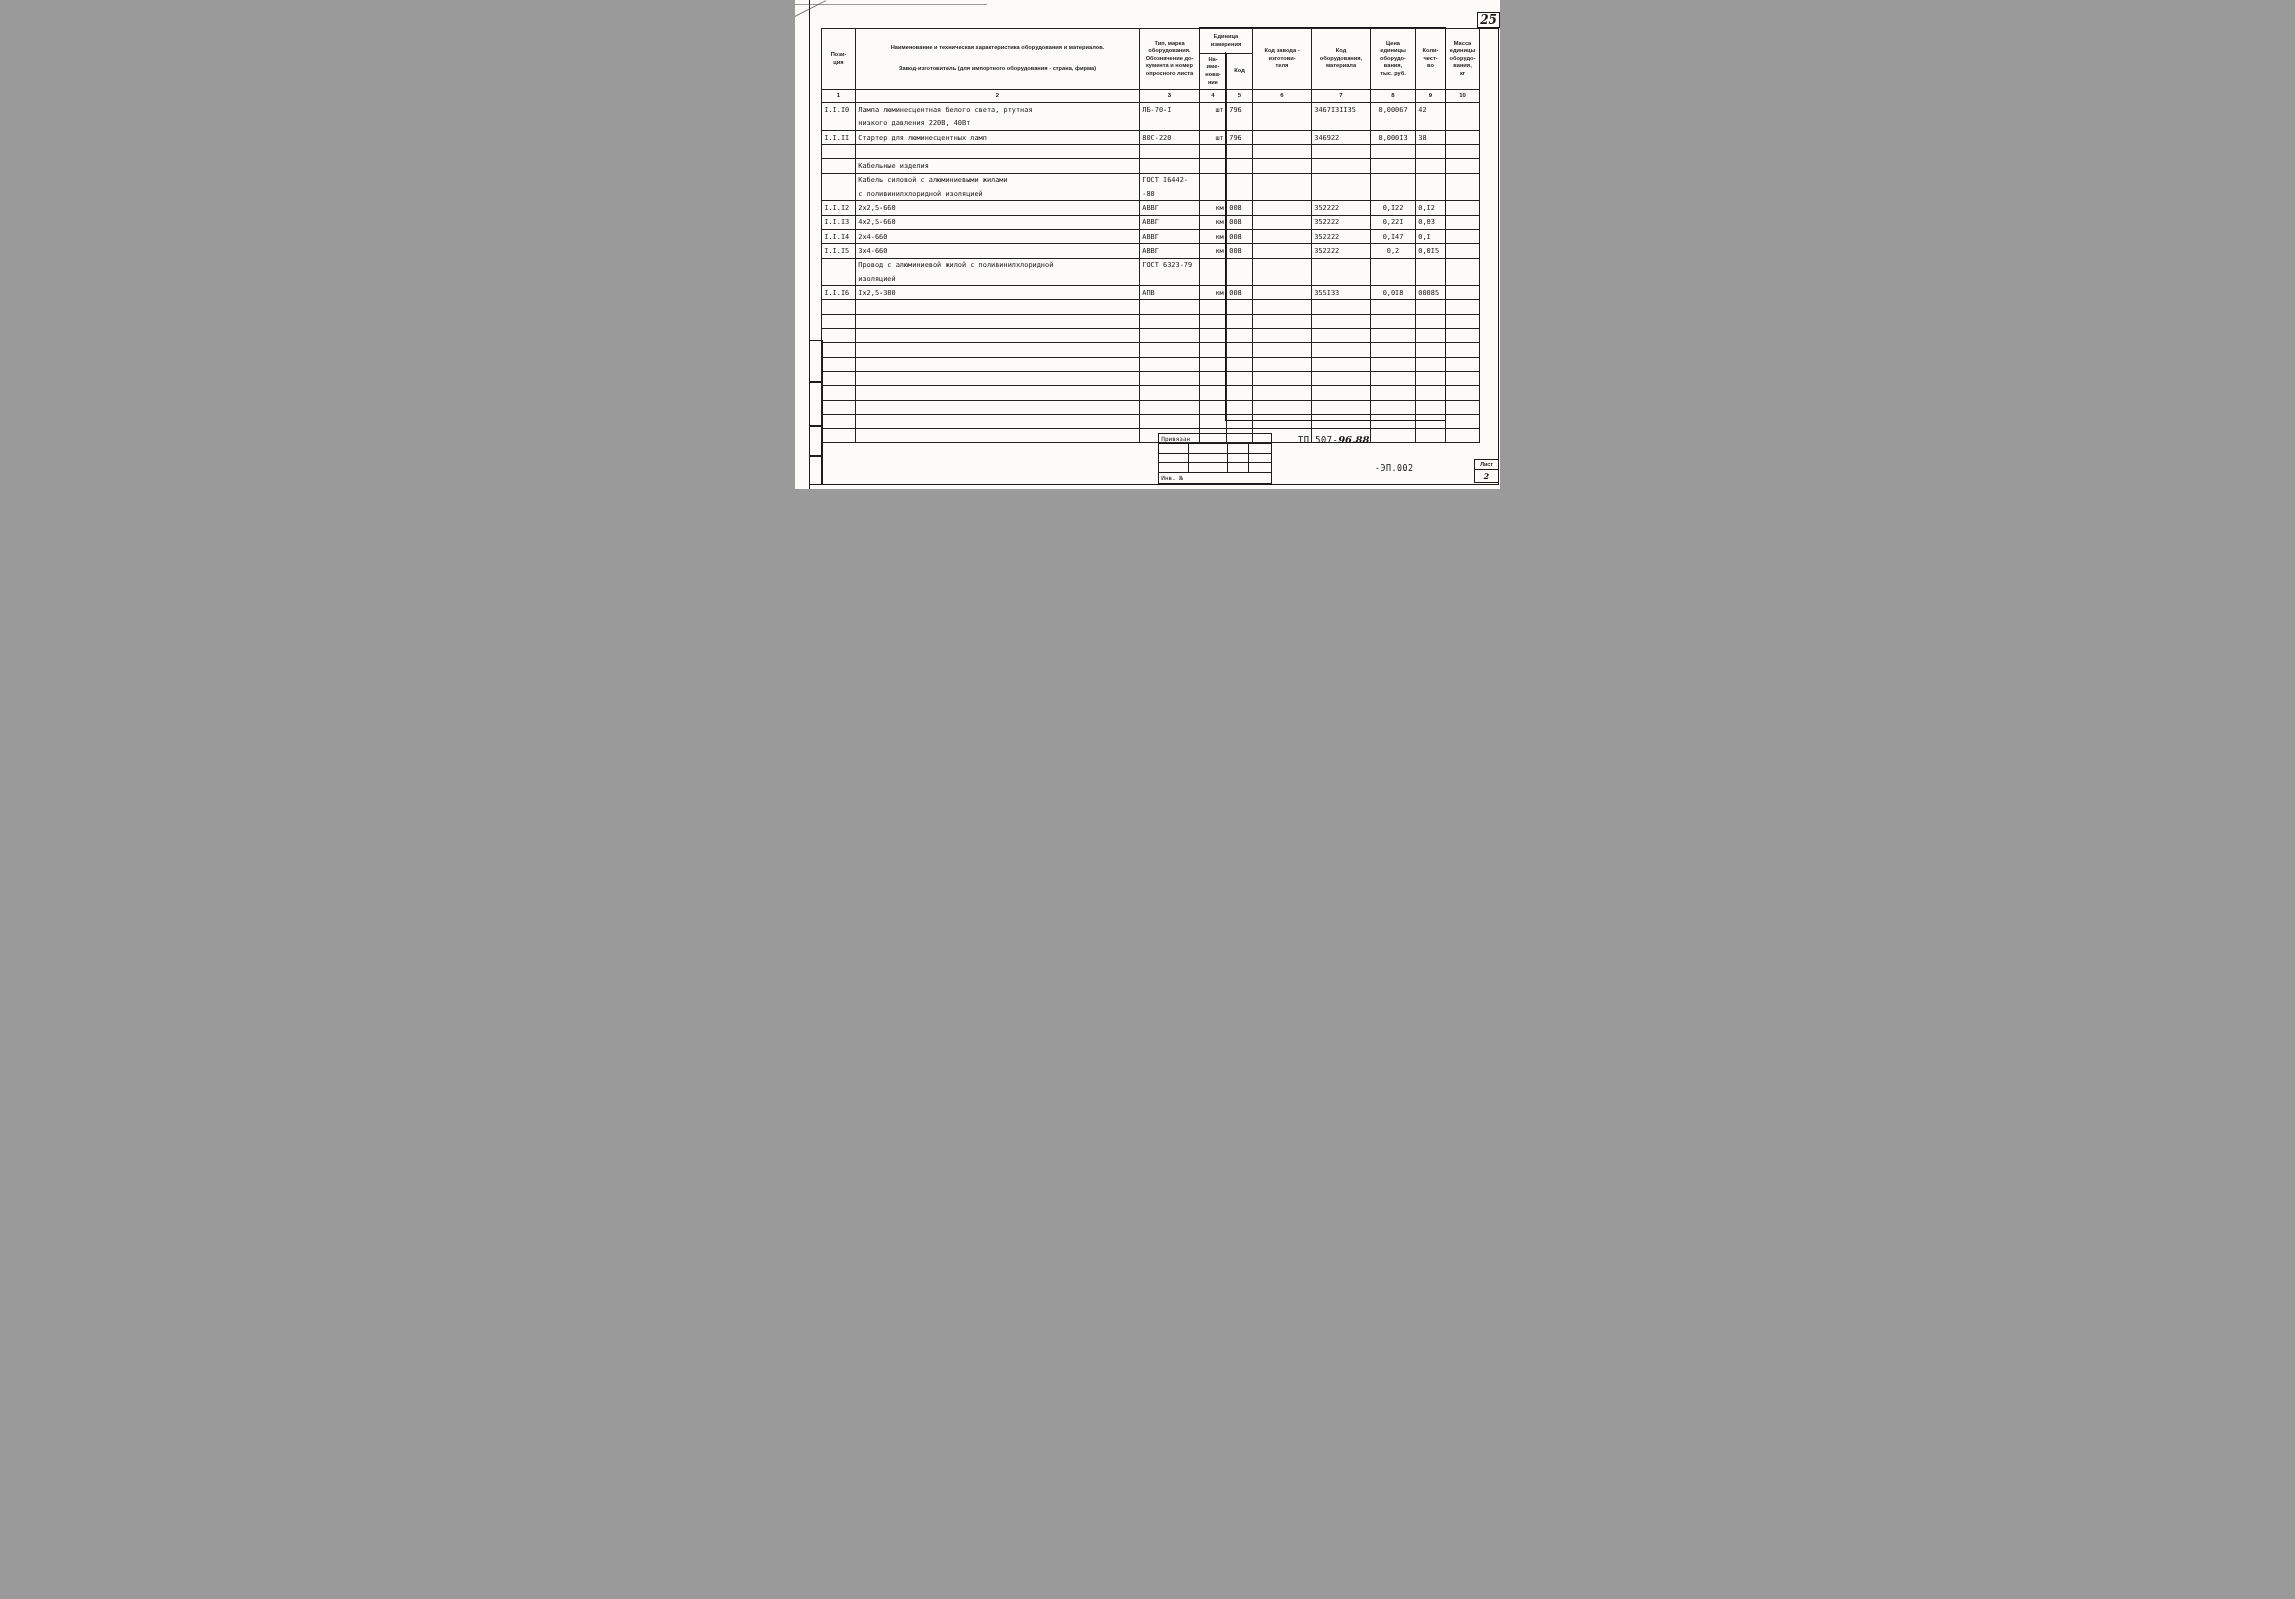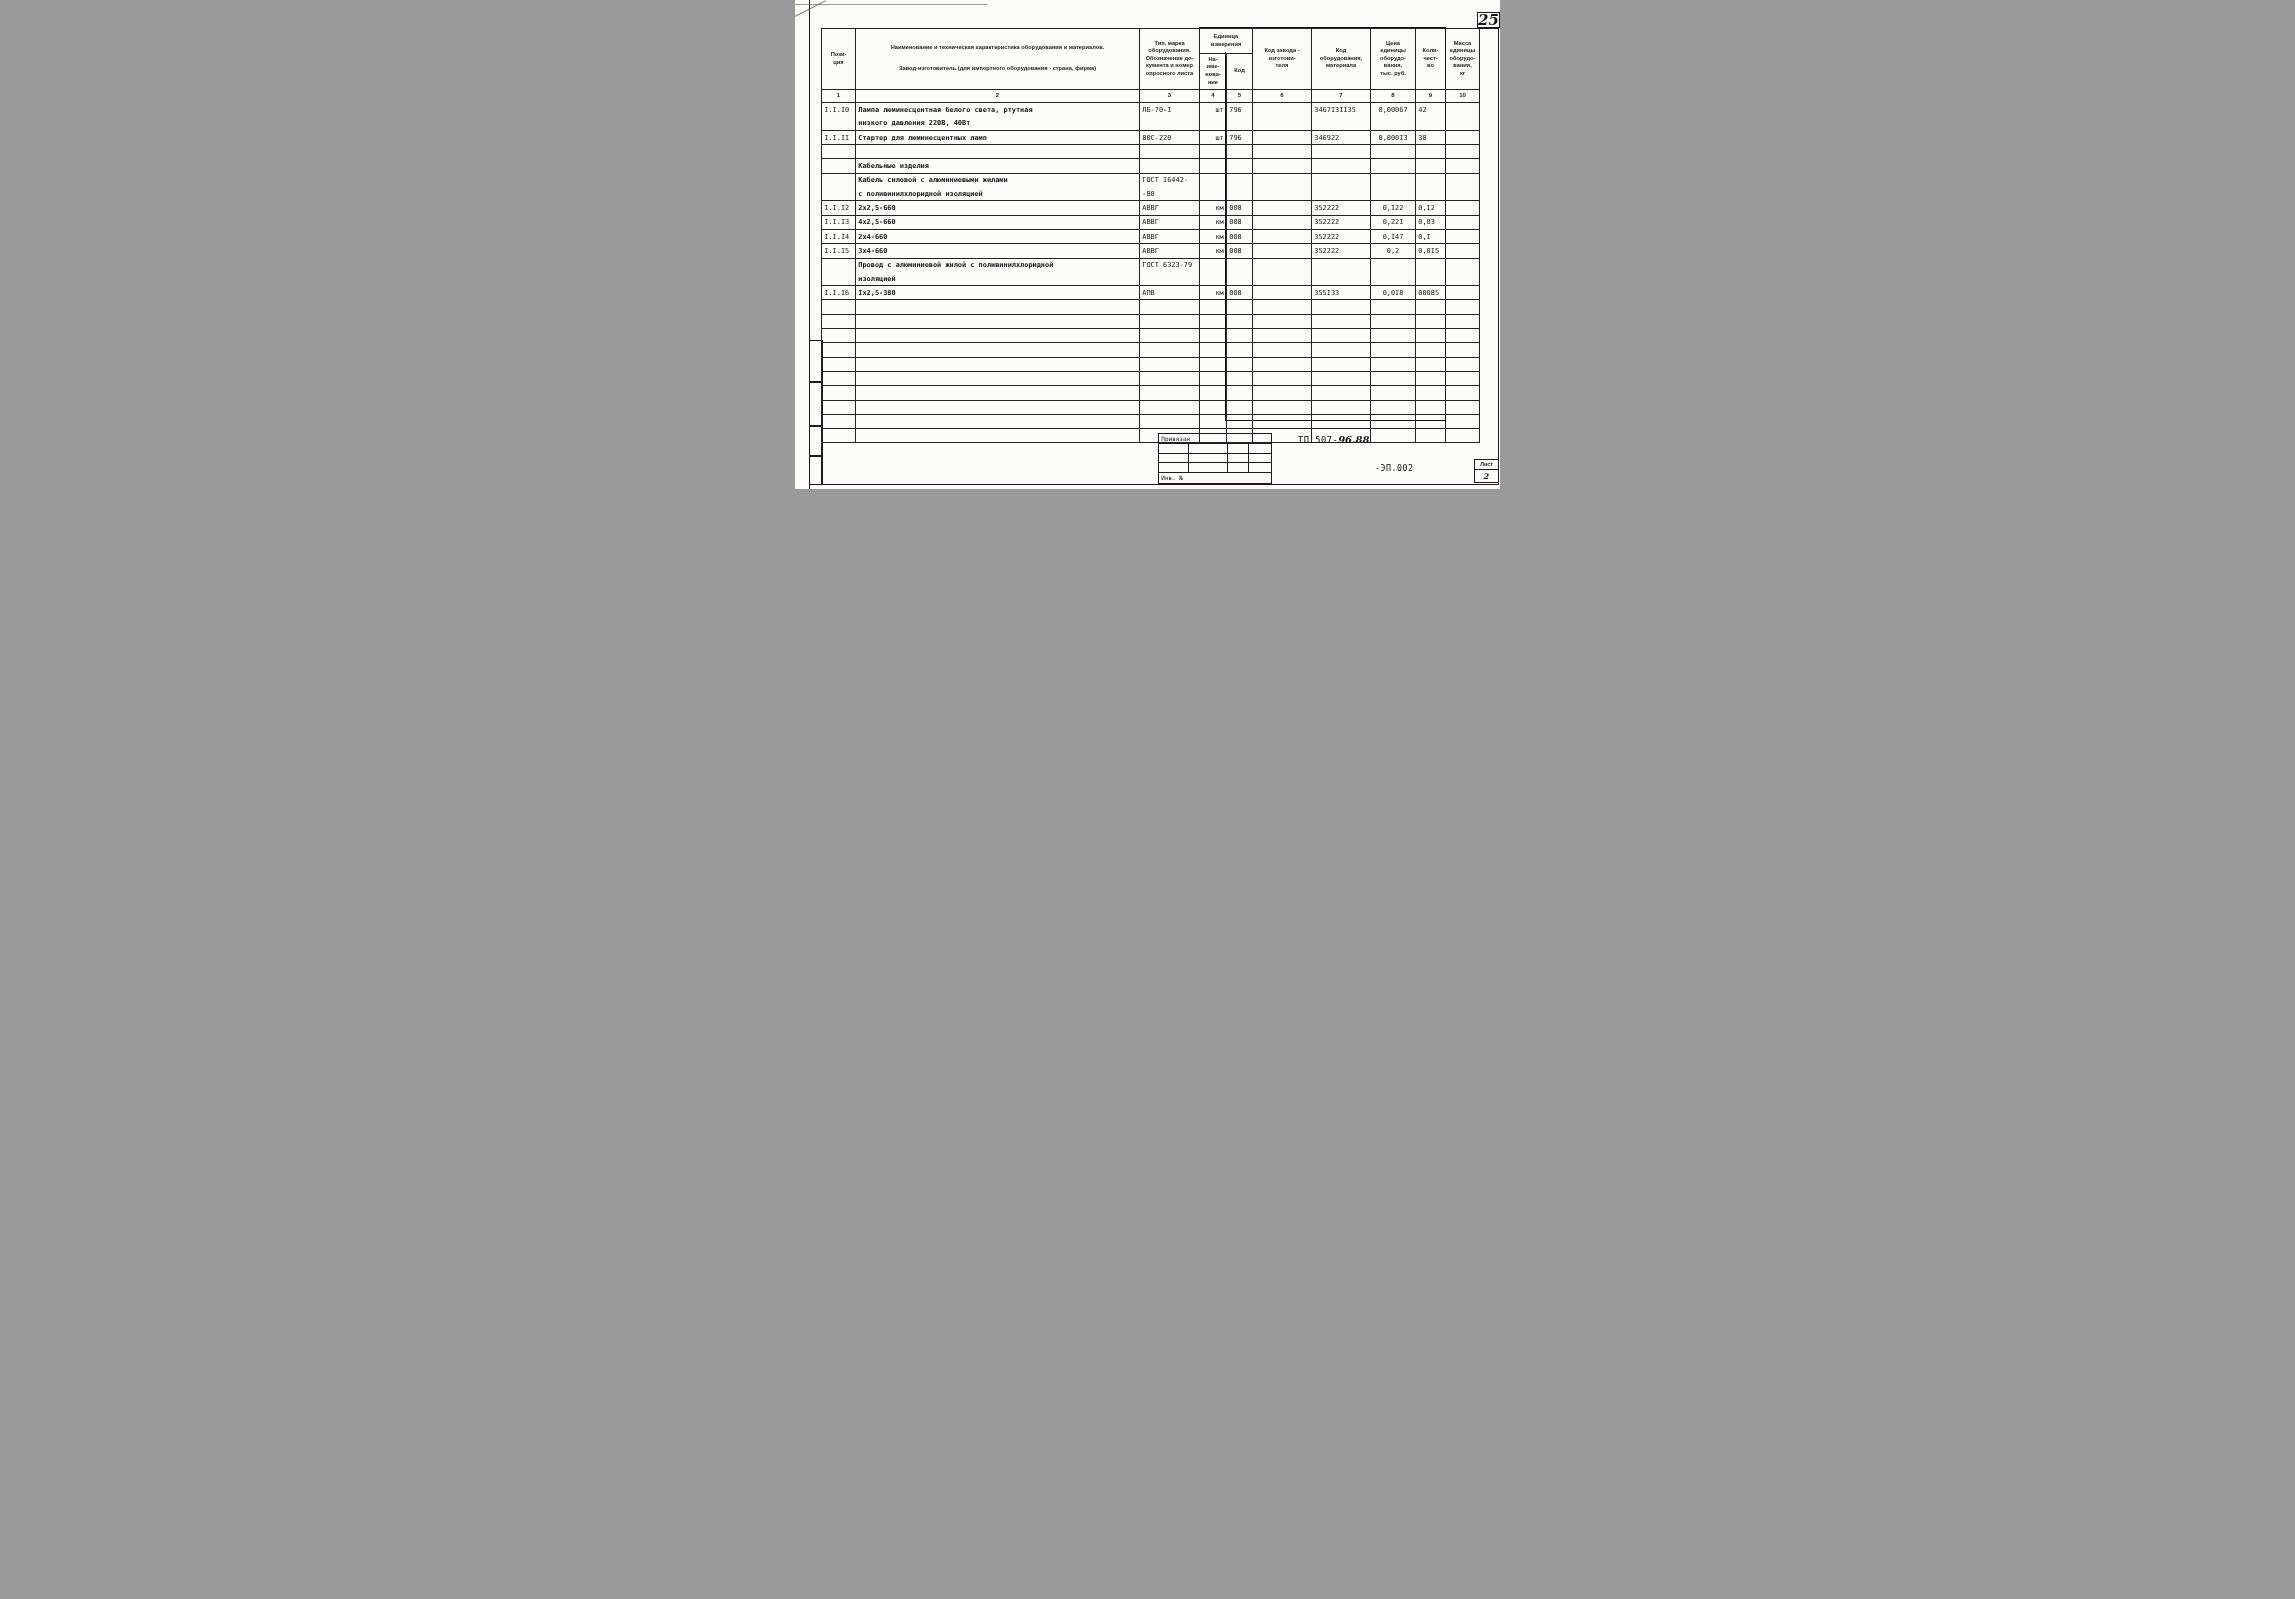--- a/index.html
+++ b/index.html
@@ -15,42 +15,42 @@
   .artifact-top{position:absolute;left:0;top:3.7px;width:192px;height:0.9px;background:#4a4a4a;opacity:.55;}
   .margin-box{position:absolute;left:13.8px;width:12.4px;border:0.9px solid #1c1c1c;background:transparent;}
   .mb1{top:340px;height:41px;}
   .mb2{top:381px;height:44px;}
   .mb3{top:425px;height:30px;}
   .mb4{top:455px;height:28px;}
   
   .pagenum{
     position:absolute;left:682px;top:12px;width:21px;height:13.8px;border:0.9px solid #1c1c1c;
     display:flex;align-items:center;justify-content:center;
-    font-family:"DejaVu Serif",serif;font-style:italic;font-weight:bold;font-size:15px;
+    font-family:"DejaVu Serif",serif;font-style:italic;font-weight:bold;font-size:12px;
   }
   
   table.spec{
     position:absolute;left:26px;top:27.5px;width:659px;
     border-collapse:collapse;table-layout:fixed;
   }
   .spec th,.spec td{border:0.5px solid #222;padding:0 2.3px;overflow:hidden;}
   .spec th{
     font-family:"Liberation Sans",sans-serif;font-weight:bold;font-size:5.7px;
     text-align:center;vertical-align:middle;white-space:pre-line;line-height:1.32;color:#1d1d1d;
   }
   tr.hr1{height:25px;} tr.hr2{height:36px;} tr.hr3{height:13.8px;}
   tr.hr3 th{font-size:6px;font-weight:bold;}
   .h-name .hn1{margin-bottom:6px;}
   .spec tbody td{
     height:13.3px;font-size:6.9px;white-space:nowrap;vertical-align:middle;color:#141414;
     border-top:none;
   }
   .spec tbody tr.nb td{border-bottom:none;}
   .c-pos{padding-left:4.6px;margin-left:6px;}
-  .c-name{padding-left:6.4px;font-weight:bold;}
+  .c-name{padding-left:6.4px;}
   .c-type{padding-left:4.1px;}
   .c-unit{text-align:right;padding:0 0.9px;}
   .c-code{padding-left:3.7px;}
   .c-material{padding-left:3.7px;}
   .c-price{padding-left:2.8px;text-align:center;}
   .c-qty{padding-left:6px;}
   
   .bold-line{position:absolute;background:#151515;}
   .bv-left{left:430px;top:52px;width:1.4px;height:369px;}
   .bv-right{left:650px;top:27.5px;width:1.4px;height:394px;}

